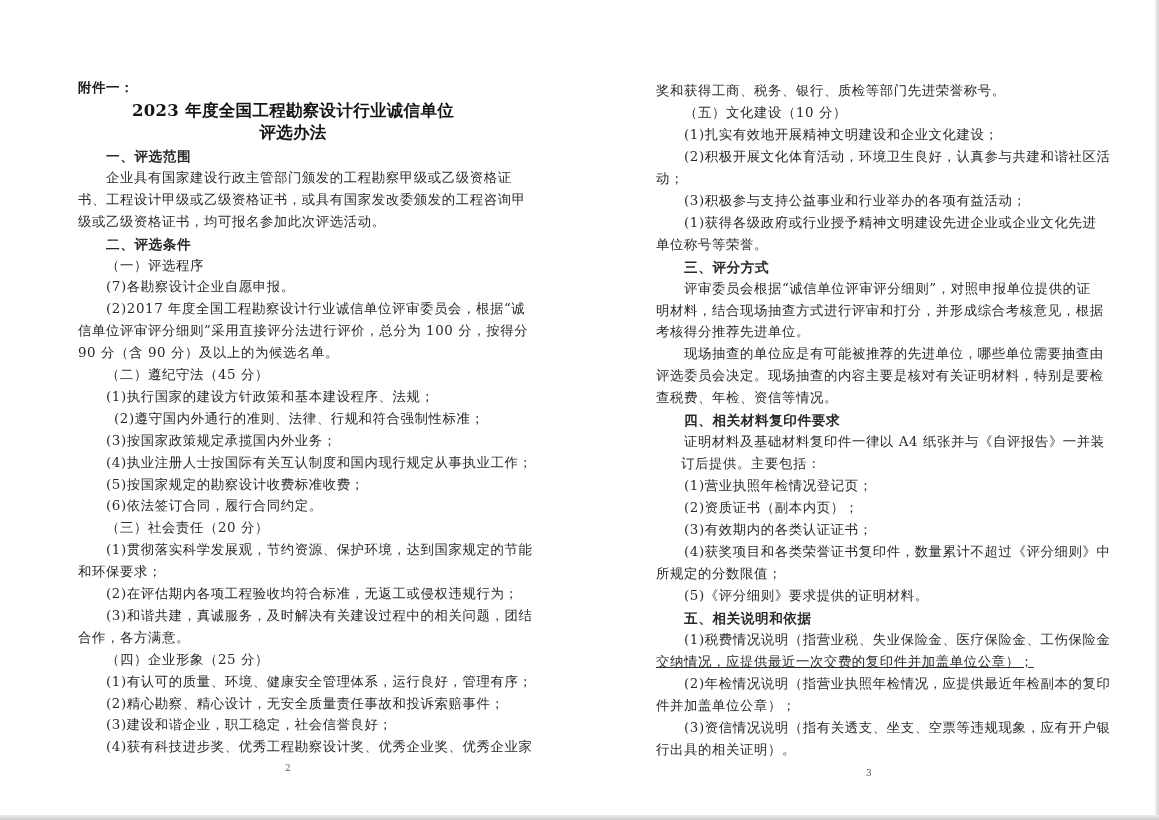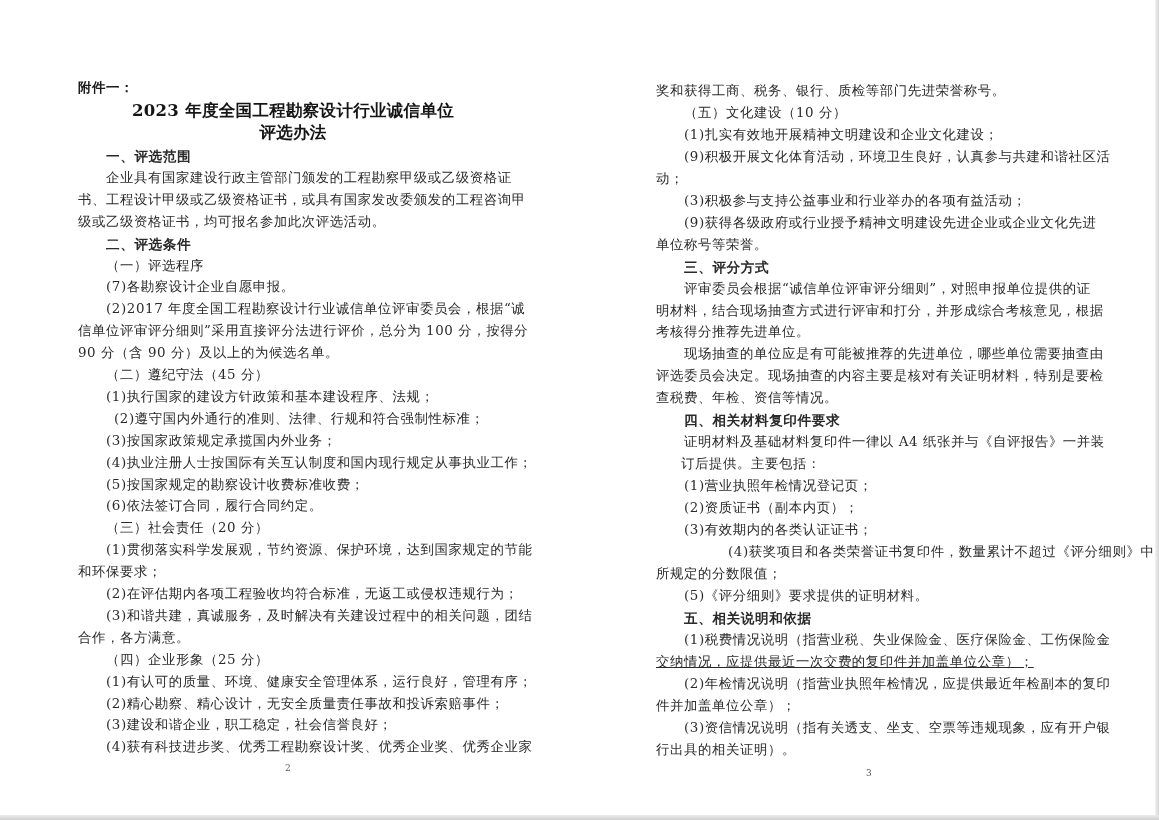--- a/index.html
+++ b/index.html
@@ -66,39 +66,39 @@
     <div class="line indent" style="top: 692.5px; text-align: right;">(2)精心勘察、精心设计，无安全质量责任事故和投诉索赔事件；</div>
     <div class="line indent" style="top: 714.4px;">(3)建设和谐企业，职工稳定，社会信誉良好；</div>
     <div class="line indent justify" style="top: 736.3px;">(4)获有科技进步奖、优秀工程勘察设计奖、优秀企业奖、优秀企业家</div>
   </div>
 <div class="pagenum" style="left:285px; top:763px;">2</div>
 
 <div class="page page-right" id="right-page">
     <div class="line" style="top: 80px;">奖和获得工商、税务、银行、质检等部门先进荣誉称号。</div>
     <div class="line indent" style="top: 101.95px;">（五）文化建设（10 分）</div>
     <div class="line indent" style="top: 123.9px;">(1)扎实有效地开展精神文明建设和企业文化建设；</div>
-    <div class="line indent justify" style="top: 145.85px;">(9)积极开展文化体育活动，环境卫生良好，认真参与共建和谐社区活</div>
+    <div class="line indent justify" style="top: 145.85px;">(2)积极开展文化体育活动，环境卫生良好，认真参与共建和谐社区活</div>
     <div class="line" style="top: 167.8px;">动；</div>
     <div class="line indent" style="top: 189.75px;">(3)积极参与支持公益事业和行业举办的各项有益活动；</div>
-    <div class="line indent justify" style="top: 211.7px;">(9)获得各级政府或行业授予精神文明建设先进企业或企业文化先进</div>
+    <div class="line indent justify" style="top: 211.7px;">(1)获得各级政府或行业授予精神文明建设先进企业或企业文化先进</div>
     <div class="line" style="top: 233.65px;">单位称号等荣誉。</div>
     <div class="line indent heading" style="top: 255.6px;">三、评分方式</div>
     <div class="line indent justify" style="top: 277.55px;">评审委员会根据“诚信单位评审评分细则”，对照申报单位提供的证</div>
     <div class="line justify" style="top: 299.5px;">明材料，结合现场抽查方式进行评审和打分，并形成综合考核意见，根据</div>
     <div class="line" style="top: 321.45px;">考核得分推荐先进单位。</div>
     <div class="line indent justify" style="top: 343.4px;">现场抽查的单位应是有可能被推荐的先进单位，哪些单位需要抽查由</div>
     <div class="line justify" style="top: 365.35px;">评选委员会决定。现场抽查的内容主要是核对有关证明材料，特别是要检</div>
     <div class="line" style="top: 387.3px;">查税费、年检、资信等情况。</div>
     <div class="line indent heading" style="top: 409.25px;">四、相关材料复印件要求</div>
     <div class="line indent justify" style="top: 431.2px;">证明材料及基础材料复印件一律以 A4 纸张并与《自评报告》一并装</div>
     <div class="line" style="top: 453.15px; margin-left: 25px;">订后提供。主要包括：</div>
     <div class="line indent" style="top: 475.1px;">(1)营业执照年检情况登记页；</div>
     <div class="line indent" style="top: 497.05px;">(2)资质证书（副本内页）；</div>
     <div class="line indent" style="top: 519px;">(3)有效期内的各类认证证书；</div>
-    <div class="line indent justify" style="top: 540.95px; margin-left: 44px;">(4)获奖项目和各类荣誉证书复印件，数量累计不超过《评分细则》中</div>
+    <div class="line indent justify" style="top: 540.95px;">(4)获奖项目和各类荣誉证书复印件，数量累计不超过《评分细则》中</div>
     <div class="line" style="top: 562.9px;">所规定的分数限值；</div>
     <div class="line indent" style="top: 584.85px;">(5)《评分细则》要求提供的证明材料。</div>
     <div class="line indent heading" style="top: 606.8px;">五、相关说明和依据</div>
     <div class="line indent justify" style="top: 628.75px;">(1)税费情况说明（指营业税、失业保险金、医疗保险金、工伤保险金</div>
     <div class="line" style="top: 650.7px; text-decoration: underline;">交纳情况，应提供最近一次交费的复印件并加盖单位公章）；</div>
     <div class="line indent justify" style="top: 672.65px;">(2)年检情况说明（指营业执照年检情况，应提供最近年检副本的复印</div>
     <div class="line" style="top: 694.6px;">件并加盖单位公章）；</div>
     <div class="line indent justify" style="top: 716.55px;">(3)资信情况说明（指有关透支、坐支、空票等违规现象，应有开户银</div>
     <div class="line" style="top: 738.5px;">行出具的相关证明）。</div>
   </div>

